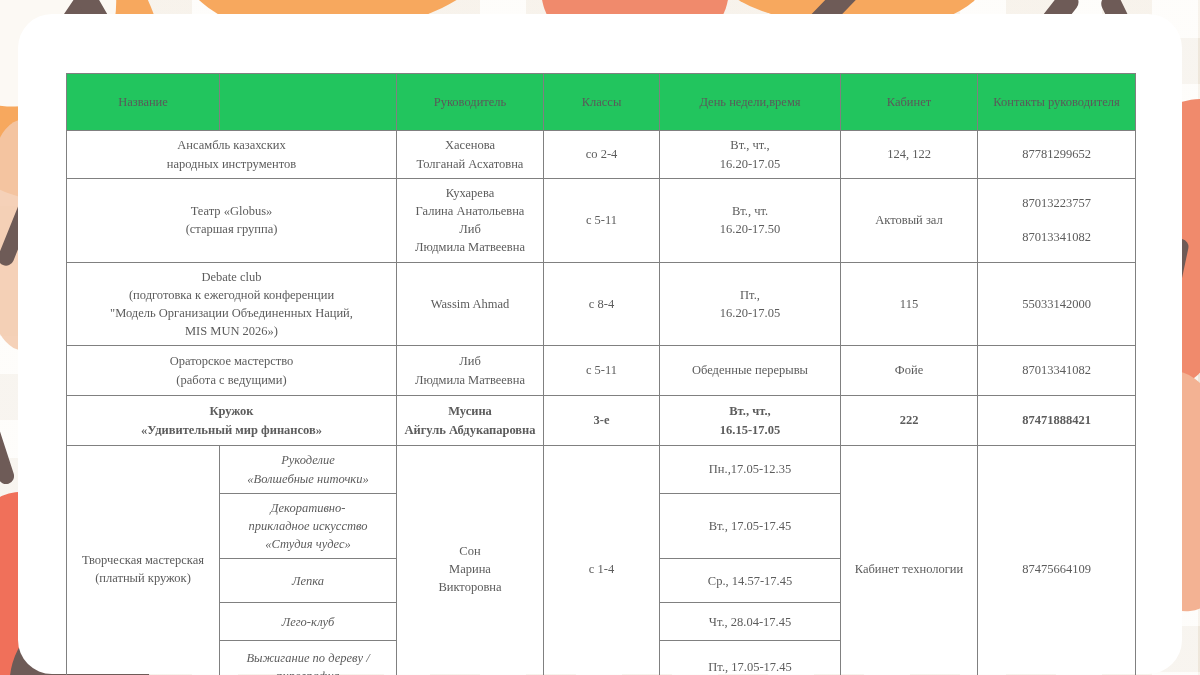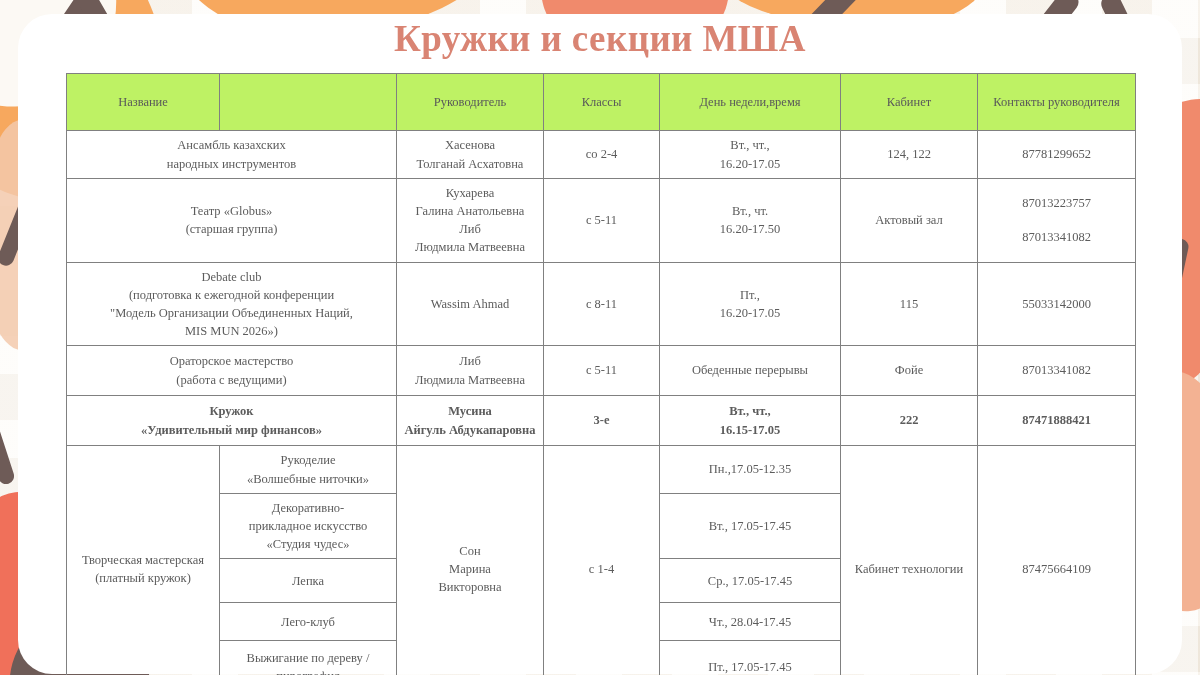--- a/index.html
+++ b/index.html
@@ -194,28 +194,28 @@
   table.sched td {
     border: 1px solid #808080;
     text-align: center;
     vertical-align: middle;
     color: #5C5C5C;
     font-size: 12.5px;
     line-height: 1.45;
     padding: 5px 4px;
   }
   table.sched th {
-    background: #bef264;
+    background: #22c55e;
     color: #5A5A5A;
     font-weight: normal;
     font-size: 12.5px;
     height: 46px;
   }
   td.name-cell  { font-size: 12.5px; }
-  td.sub-cell   { font-size: 12.5px; }
+  td.sub-cell   { font-size: 12.5px; font-style: italic; }
 
   
   col.c0 { width: 153px; }
   col.c1 { width: 177px; }
   col.c2 { width: 147px; }
   col.c3 { width: 116px; }
   col.c4 { width: 181px; }
   col.c5 { width: 137px; }
   col.c6 { width: 158px; }
 
@@ -253,21 +253,20 @@
     <div class="stroke stroke-8"></div>
     <div class="stroke stroke-9"></div>
     <div class="stroke stroke-10"></div>
     <div class="stroke stroke-11"></div>
     <div class="stroke stroke-12"></div>
     <div class="stroke stroke-13"></div>
   </div>
 
   <div class="card"></div>
 
-  <div class="title">Кружки и секции МША</div>
 
   <div class="table-wrap">
     <table class="sched">
       <colgroup>
         <col class="c0">
           <col class="c1">
           <col class="c2">
           <col class="c3">
         <col class="c4">
           <col class="c5">
@@ -306,21 +305,21 @@
           <td>
             <span>87013223757</span>
             <span class="phone-gap"></span>
             <span>87013341082</span>
           </td>
         </tr>
 
         <tr style="height:75px;border-radius:15px;">
           <td class="name-cell" colspan="2">Debate club<br>(подготовка к ежегодной конференции<br>"Модель Организации Объединенных Наций,<br>MIS MUN 2026»)</td>
           <td>Wassim Ahmad</td>
-          <td>с 8-11</td>
+          <td>с 8-4</td>
           <td>Пт.,<br>16.20-17.05</td>
           <td>115</td>
           <td>55033142000</td>
         </tr>
 
         <tr style="height:50px;">
           <td class="name-cell" colspan="2">Ораторское мастерство<br>(работа с ведущими)</td>
           <td>Либ<br>Людмила Матвеевна</td>
           <td>с 5-11</td>
           <td>Обеденные перерывы</td>
@@ -345,21 +344,21 @@
           <td>Пн.,17.05-12.35</td>
           <td rowspan="5">Кабинет технологии</td>
           <td rowspan="5">87475664109</td>
         </tr>
         <tr style="height:56px;">
           <td class="sub-cell">Декоративно-<br>прикладное искусство<br>«Студия чудес»</td>
           <td>Вт., 17.05-17.45</td>
         </tr>
         <tr style="height:44px;">
           <td class="sub-cell">Лепка</td>
-          <td>Ср., 17.05-17.45</td>
+          <td>Ср., 14.57-17.45</td>
         </tr>
         <tr style="height:38px;">
           <td class="sub-cell">Лего-клуб</td>
           <td>Чт., 28.04-17.45</td>
         </tr>
         <tr style="height:52px;">
           <td class="sub-cell">Выжигание по дереву /<br>пирография</td>
           <td>Пт., 17.05-17.45</td>
         </tr>
       </tbody>

